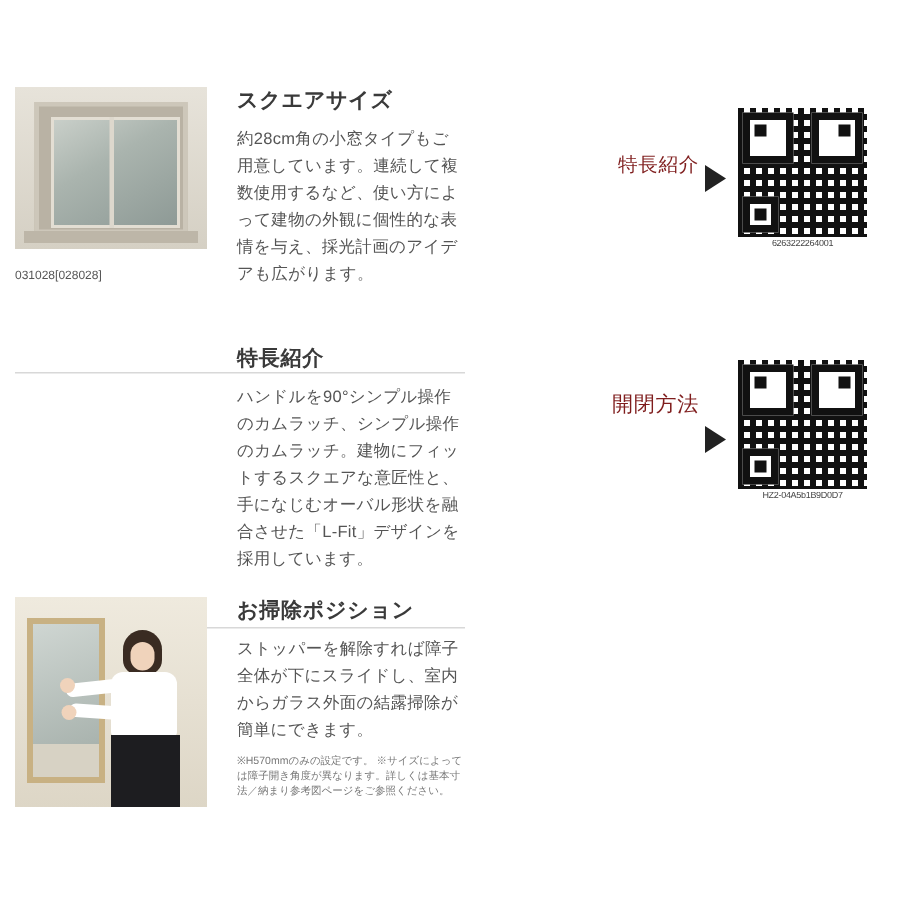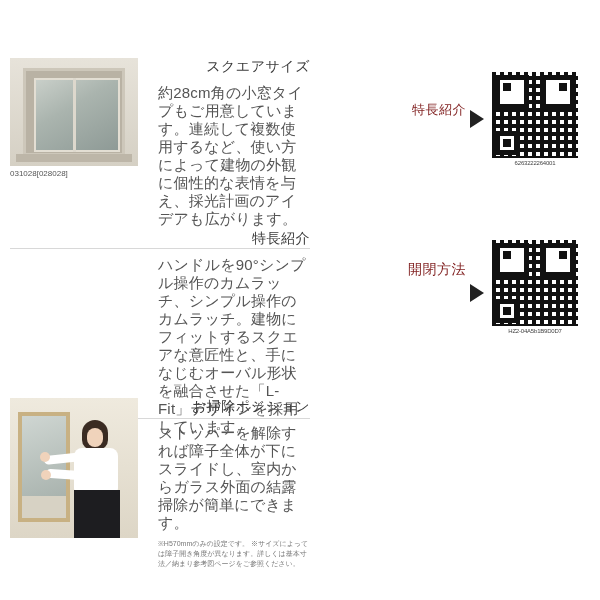--- a/index.html
+++ b/index.html
@@ -58,21 +58,21 @@
   .photo {
     position: relative;
     width: 128px;
     overflow: hidden;
     background: #cfcabf;
   }
   .caption {
     font-size: 8px;
     color: #555555;
     line-height: 11px;
-    margin-top: 2px;
+    margin-top: 12px;
     letter-spacing: 0px;
   }
 
   
   .ph1 { height: 108px; background: linear-gradient(#e7e3da, #d5d0c4); }
   .ph1 .frame {
     position: absolute;
     left: 13px; top: 10px;
     width: 102px; height: 88px;
     background: #b9b2a4;
@@ -216,29 +216,28 @@
   }
 
   
   .text-col {
     position: absolute;
     left: 158px;
     width: 152px;
   }
   .head-ja {
     font-size: 14px;
-    font-weight: normal;
+    font-weight: bold;
     color: #3a3a3a;
     letter-spacing: 0.5px;
     margin: 0 0 8px 0;
     white-space: nowrap;
-    text-align: right;
   }
   .body-ja {
-    font-size: 15px;
+    font-size: 11px;
     line-height: 18px;
     color: #555555;
     margin: 0;
     letter-spacing: 0.2px;
   }
   .note-ja {
     font-size: 7px;
     line-height: 10px;
     color: #777777;
     margin-top: 7px;

